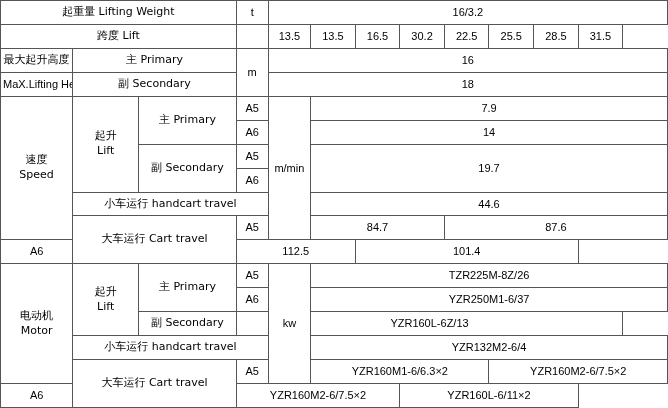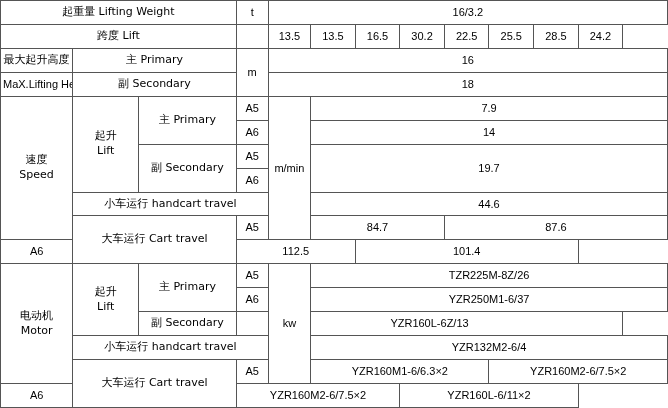--- a/index.html
+++ b/index.html
@@ -73,21 +73,21 @@
   <tr>
     <td colspan="3" class="cn label-main">跨度 Lift</td>
     <td></td>
     <td>13.5</td>
     <td>13.5</td>
     <td>16.5</td>
     <td>30.2</td>
     <td>22.5</td>
     <td>25.5</td>
     <td>28.5</td>
-    <td>24.2</td>
+    <td>31.5</td>
   </tr>
 
   <tr>
     <td class="cn label-main">最大起升高度</td>
     <td colspan="2" class="cn">主 Primary</td>
     <td rowspan="2">m</td>
     <td colspan="9">16</td>
   </tr>
 
   <tr>

